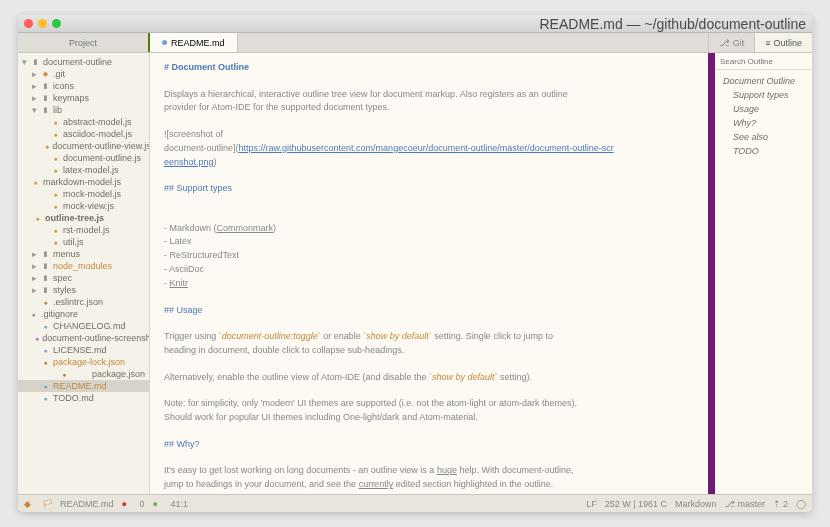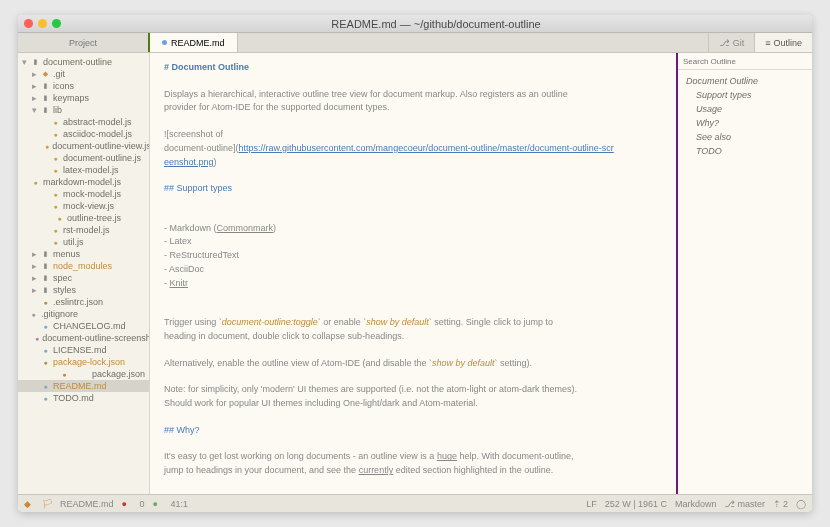--- a/index.html
+++ b/index.html
@@ -3,21 +3,21 @@
 <meta charset="utf-8">
 <style>
 *{margin:0;padding:0;box-sizing:border-box;font-family:-apple-system,BlinkMacSystemFont,"Segoe UI",Helvetica,Arial,sans-serif;font-size:9px;}
 body{background:#e8e8e8;display:flex;align-items:center;justify-content:center;height:527px;width:830px;}
 .window{width:794px;height:497px;background:#fdfaf4;border-radius:5px;box-shadow:0 2px 8px rgba(0,0,0,0.2);display:flex;flex-direction:column;overflow:hidden;}
 .titlebar{height:18px;background:linear-gradient(#e6e6e6,#d4d4d4);display:flex;align-items:center;padding:0 6px;border-bottom:1px solid #b8b8b8;}
 .tl-btn{width:9px;height:9px;border-radius:50%;margin-right:5px;}
 .tl-close{background:#ff5f57;}
 .tl-min{background:#ffbd2e;}
 .tl-max{background:#28c940;}
-.tl-title{flex:1;text-align:center;color:#4a4a4a;font-size:11px;}
+.tl-title{flex:1;text-align:right;color:#4a4a4a;font-size:14px;}
 .tabs{height:20px;background:#e0ddd6;display:flex;align-items:stretch;border-bottom:1px solid #c8c5be;}
 .tabs .proj{width:132px;display:flex;align-items:center;justify-content:center;color:#777;border-right:2px solid #4d7c0f;}
 .tabs .tab{padding:0 12px;display:flex;align-items:center;gap:4px;background:#fdfaf4;border-right:1px solid #c8c5be;}
 .tabs .tab .dot{width:5px;height:5px;border-radius:50%;background:#6aa3df;}
 .tabs .spacer{flex:1;}
 .tabs .git-btn{padding:0 10px;display:flex;align-items:center;color:#888;border-left:1px solid #c8c5be;gap:3px;}
 .tabs .outline-btn{padding:0 10px;display:flex;align-items:center;color:#555;border-left:1px solid #c8c5be;gap:3px;background:#f5f2ea;}
 .body{flex:1;display:flex;overflow:hidden;}
 .sidebar{width:132px;background:#f5f2ea;border-right:1px solid #d8d5ce;overflow-y:auto;padding:3px 0;}
 .tree-item{display:flex;align-items:center;padding:1px 4px;color:#716e67;gap:3px;white-space:nowrap;cursor:default;}
@@ -33,21 +33,21 @@
 .fi-txt{color:#999;}
 .tree-item.mod{color:#c38a3a;}
 .editor{flex:1;background:#fdfaf4;padding:8px 14px;overflow-y:auto;font-family:Menlo,Consolas,monospace;color:#888;line-height:1.55;}
 .editor .h1{color:#4a7ab5;font-weight:bold;}
 .editor .h2{color:#4a7ab5;}
 .editor .lnk{color:#4a7ab5;text-decoration:underline;}
 .editor .code{color:#c38a3a;font-style:italic;}
 .editor .underl{text-decoration:underline;color:#888;}
 .editor p{margin:0;}
 .editor .blank{height:1.4em;}
-.outline{width:136px;background:#fdfaf4;border-left:2px solid #701a75;display:flex;flex-direction:column;}
+.outline{width:104px;background:#fdfaf4;border-left:7px solid #701a75;display:flex;flex-direction:column;}
 .outline .search{border-bottom:1px solid #e0ddd6;padding:3px 5px;}
 .outline .search input{width:100%;border:none;background:transparent;font-size:8px;color:#999;outline:none;}
 .outline .olist{padding:4px 0;}
 .outline .oi{padding:2px 8px;color:#716e67;cursor:pointer;font-style:italic;}
 .outline .oi.l2{padding-left:18px;}
 .statusbar{height:18px;background:#e8e5dd;border-top:1px solid #c8c5be;display:flex;align-items:center;padding:0 6px;color:#888;font-size:8px;gap:8px;}
 .statusbar .spacer{flex:1;}
 .sb-ico{width:10px;height:10px;display:inline-block;}
 </style>
 </head>
@@ -138,21 +138,21 @@
         <div class="tree-item" style="padding-left: 24px;">
           <span class="chev"></span>
           <span class="fi fi-js">●</span>
           <span>mock-model.js</span>
         </div>
         <div class="tree-item" style="padding-left: 24px;">
           <span class="chev"></span>
           <span class="fi fi-js">●</span>
           <span>mock-view.js</span>
         </div>
-        <div class="tree-item" style="padding-left: 28px;">
+        <div class="tree-item" style="padding-left: 6px; font-weight: bold;">
           <span class="chev"></span>
           <span class="fi fi-js">●</span>
           <span>outline-tree.js</span>
         </div>
         <div class="tree-item" style="padding-left: 24px;">
           <span class="chev"></span>
           <span class="fi fi-js">●</span>
           <span>rst-model.js</span>
         </div>
         <div class="tree-item" style="padding-left: 24px;">
@@ -238,20 +238,21 @@
         <div class="blank"></div>
         <p class="h2">## Support types</p>
         <div class="blank"></div>
         <div class="blank"></div>
         <p><span>- Markdown (</span><span class="underl">Commonmark</span><span>)</span></p>
         <p>- Latex</p>
         <p>- ReStructuredText</p>
         <p>- AsciiDoc</p>
         <p><span>- </span><span class="underl">Knitr</span></p>
         <div class="blank"></div>
+        <p class="h2">## Usage</p>
         <div class="blank"></div>
         <p><span>Trigger using </span><span class="code">`document-outline:toggle`</span><span> or enable </span><span class="code">`show by default`</span><span> setting. Single click to jump to</span></p>
         <p>heading in document, double click to collapse sub-headings.</p>
         <div class="blank"></div>
         <p><span>Alternatively, enable the outline view of Atom-IDE (and disable the </span><span class="code">`show by default`</span><span> setting).</span></p>
         <div class="blank"></div>
         <p>Note: for simplicity, only 'modern' UI themes are supported (i.e. not the atom-light or atom-dark themes).</p>
         <p>Should work for popular UI themes including One-light/dark and Atom-material.</p>
         <div class="blank"></div>
         <p class="h2">## Why?</p>

